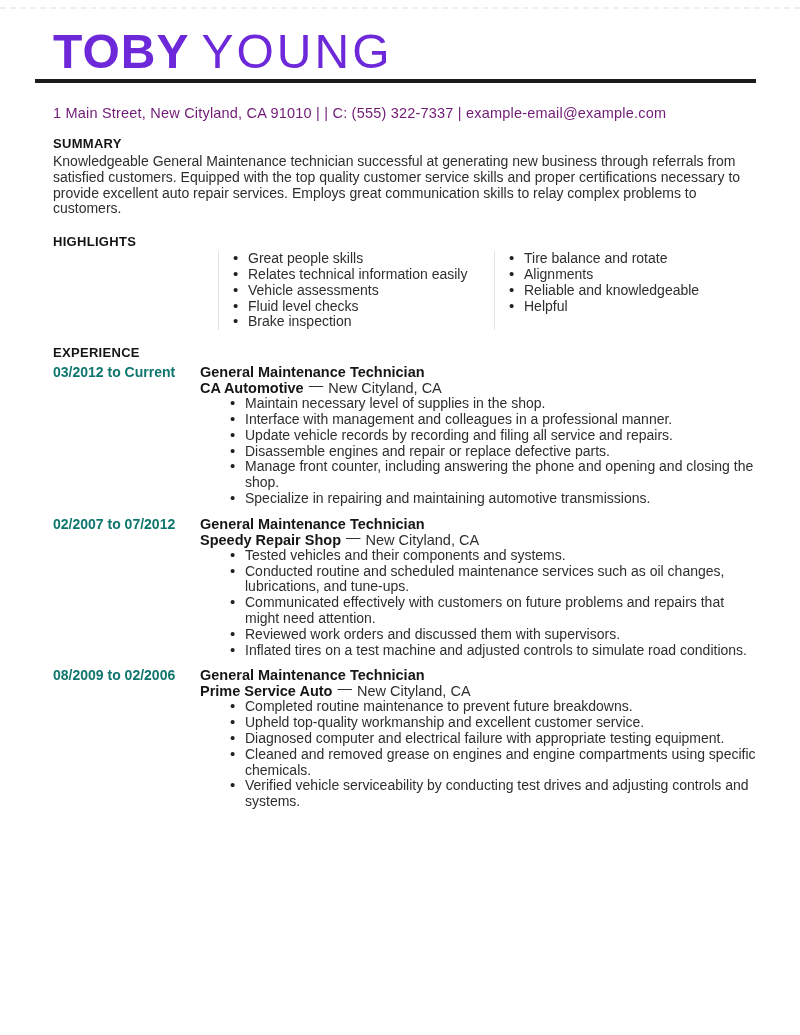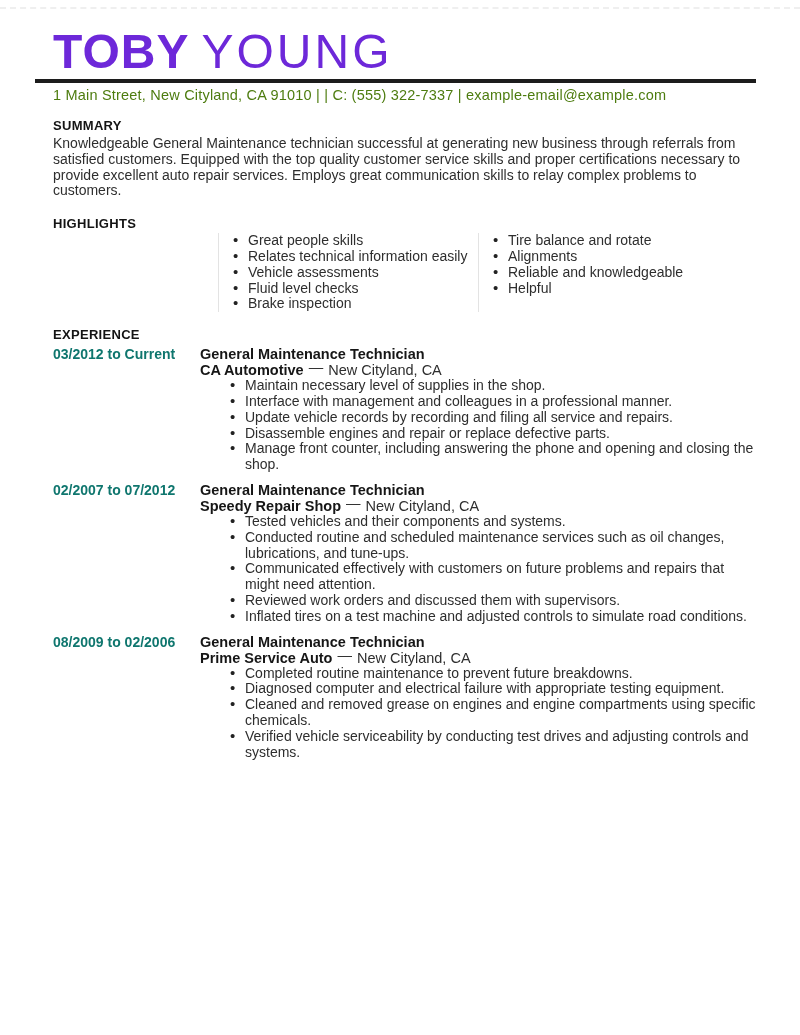--- a/index.html
+++ b/index.html
@@ -30,23 +30,23 @@
   }
   .name .first { font-weight: 800; margin-right: 12px; }
   .name .last  { font-weight: 400; letter-spacing: 3px; }
   .header-rule {
     height: 4px;
     background: #1c1c1c;
     margin-left: -18px;
     margin-top: 3px;
   }
   .contact {
-    margin-top: 4px;
+    margin-top: 22px;
     font-size: 14.5px;
-    color: #4d7c0f;
+    color: #701a75;
     letter-spacing: 0.2px;
   }
   
   h2.sec {
     margin: 0;
     font-size: 13px;
     font-weight: 700;
     color: #141414;
     letter-spacing: 0.3px;
   }
@@ -56,20 +56,21 @@
     font-size: 14px;
     line-height: 15.8px;
   }
   
   .highlights { margin-top: 17px; }
   .hl-cols {
     display: grid;
     grid-template-columns: 260px 1fr;
     margin-left: 165px;
     margin-top: 2px;
+    gap: 16px;
   }
   .hl-cols ul {
     margin: 0;
     padding: 0 0 0 12px;
     list-style: none;
     border-left: 1px solid #e3e3e3;
   }
   .hl-cols li, .job-bullets li {
     position: relative;
     padding-left: 17px;
@@ -169,20 +170,21 @@
       <div class="job-title">General Maintenance Technician</div>
       <div class="job-company-line">
         <span class="job-company">CA Automotive</span><span class="job-sep">—</span><span class="job-location">New Cityland, CA</span>
       </div>
       <ul class="job-bullets">
               <li>Maintain necessary level of supplies in the shop.</li>
               <li>Interface with management and colleagues in a professional manner.</li>
               <li>Update vehicle records by recording and filing all service and repairs.</li>
               <li>Disassemble engines and repair or replace defective parts.</li>
               <li>Manage front counter, including answering the phone and opening and closing the shop.</li>
+              <li>Specialize in repairing and maintaining automotive transmissions.</li>
             </ul>
     </div>
   </div>
 
   <div class="job">
     <div class="job-dates">02/2007 to 07/2012</div>
     <div class="job-body">
       <div class="job-title">General Maintenance Technician</div>
       <div class="job-company-line">
         <span class="job-company">Speedy Repair Shop</span><span class="job-sep">—</span><span class="job-location">New Cityland, CA</span>
@@ -199,20 +201,21 @@
 
   <div class="job">
     <div class="job-dates">08/2009 to 02/2006</div>
     <div class="job-body">
       <div class="job-title">General Maintenance Technician</div>
       <div class="job-company-line">
         <span class="job-company">Prime Service Auto</span><span class="job-sep">—</span><span class="job-location">New Cityland, CA</span>
       </div>
       <ul class="job-bullets">
               <li>Completed routine maintenance to prevent future breakdowns.</li>
+              <li>Upheld top-quality workmanship and excellent customer service.</li>
               <li>Diagnosed computer and electrical failure with appropriate testing equipment.</li>
               <li>Cleaned and removed grease on engines and engine compartments using specific chemicals.</li>
               <li>Verified vehicle serviceability by conducting test drives and adjusting controls and systems.</li>
             </ul>
     </div>
   </div>
 </div>
   </section>
 </div>
 

